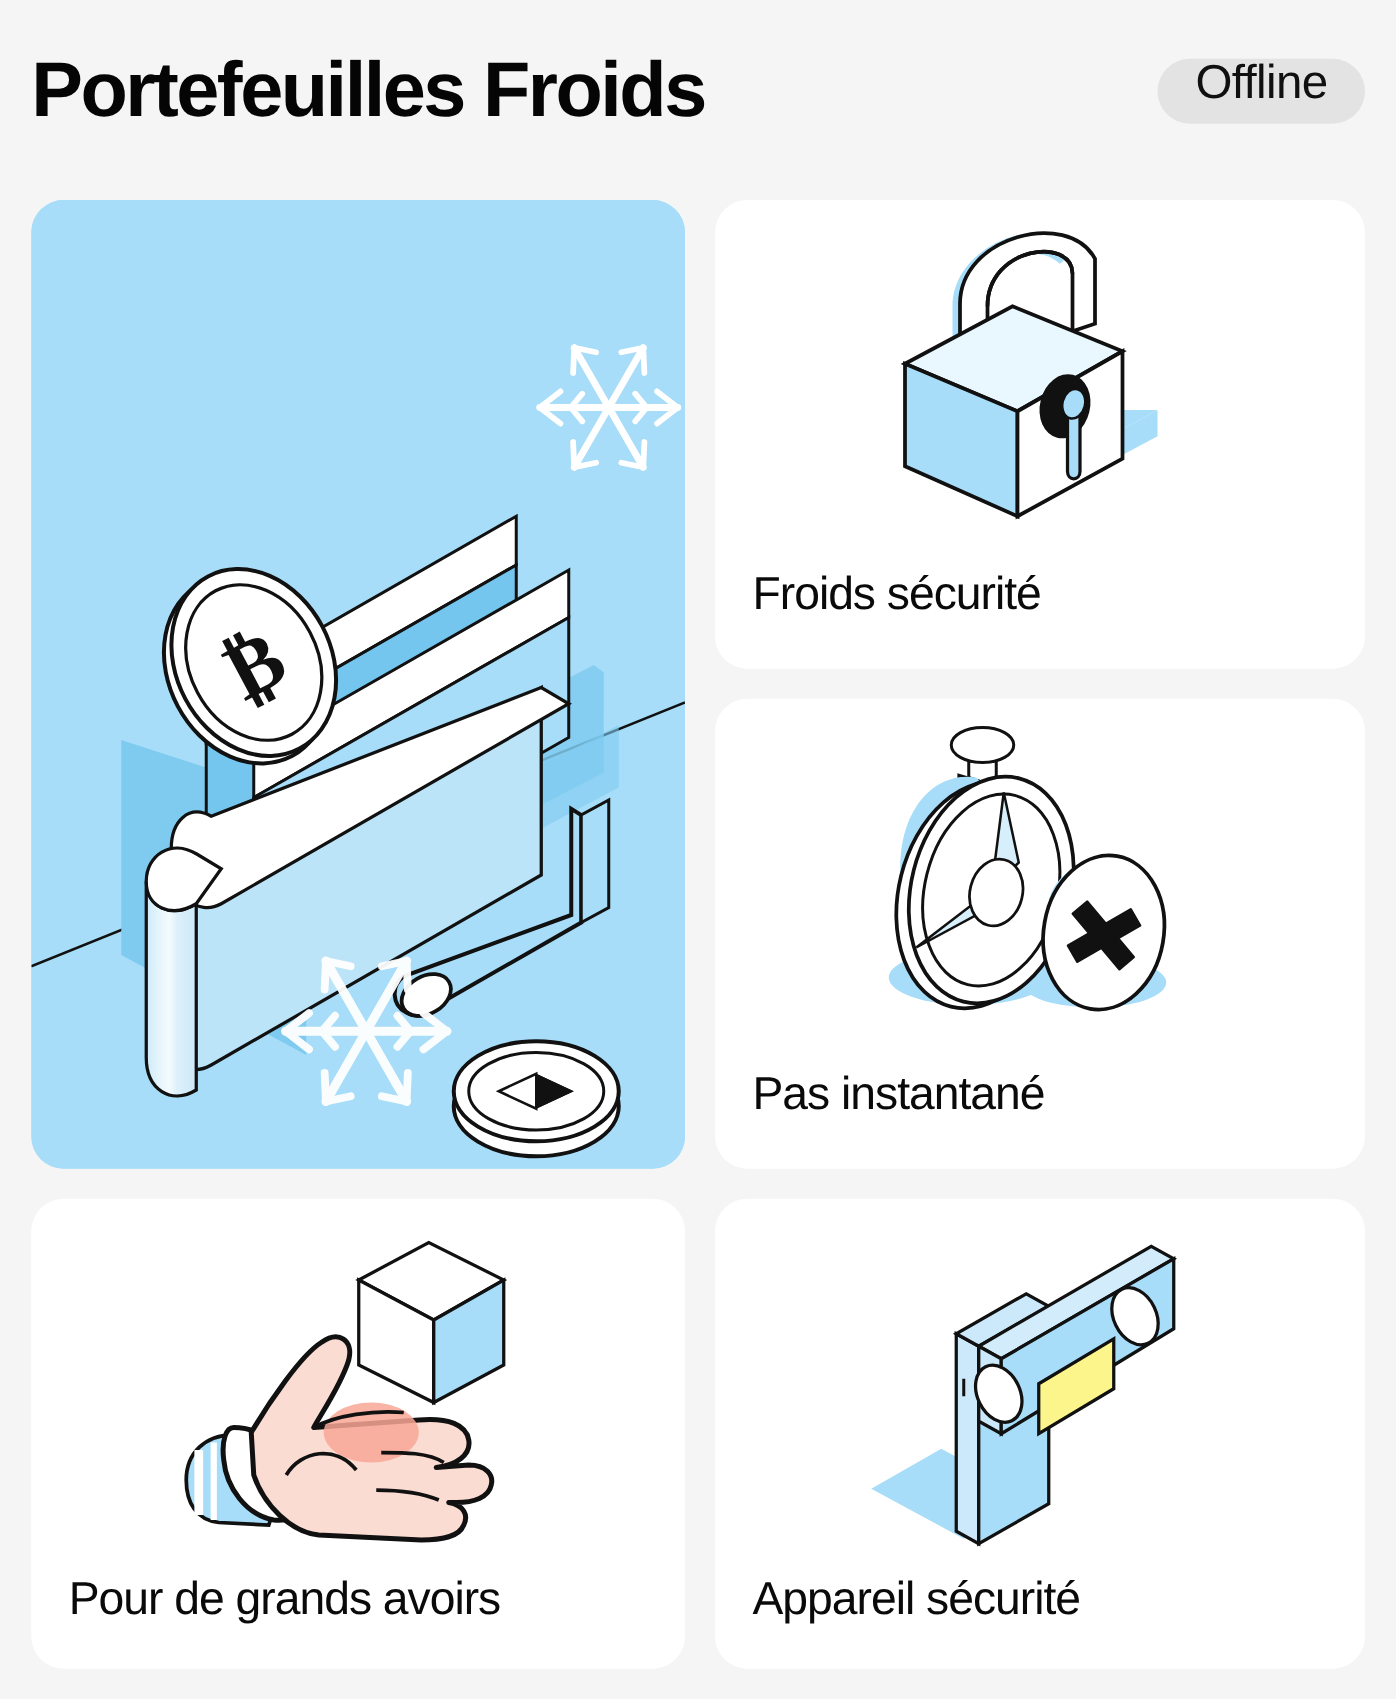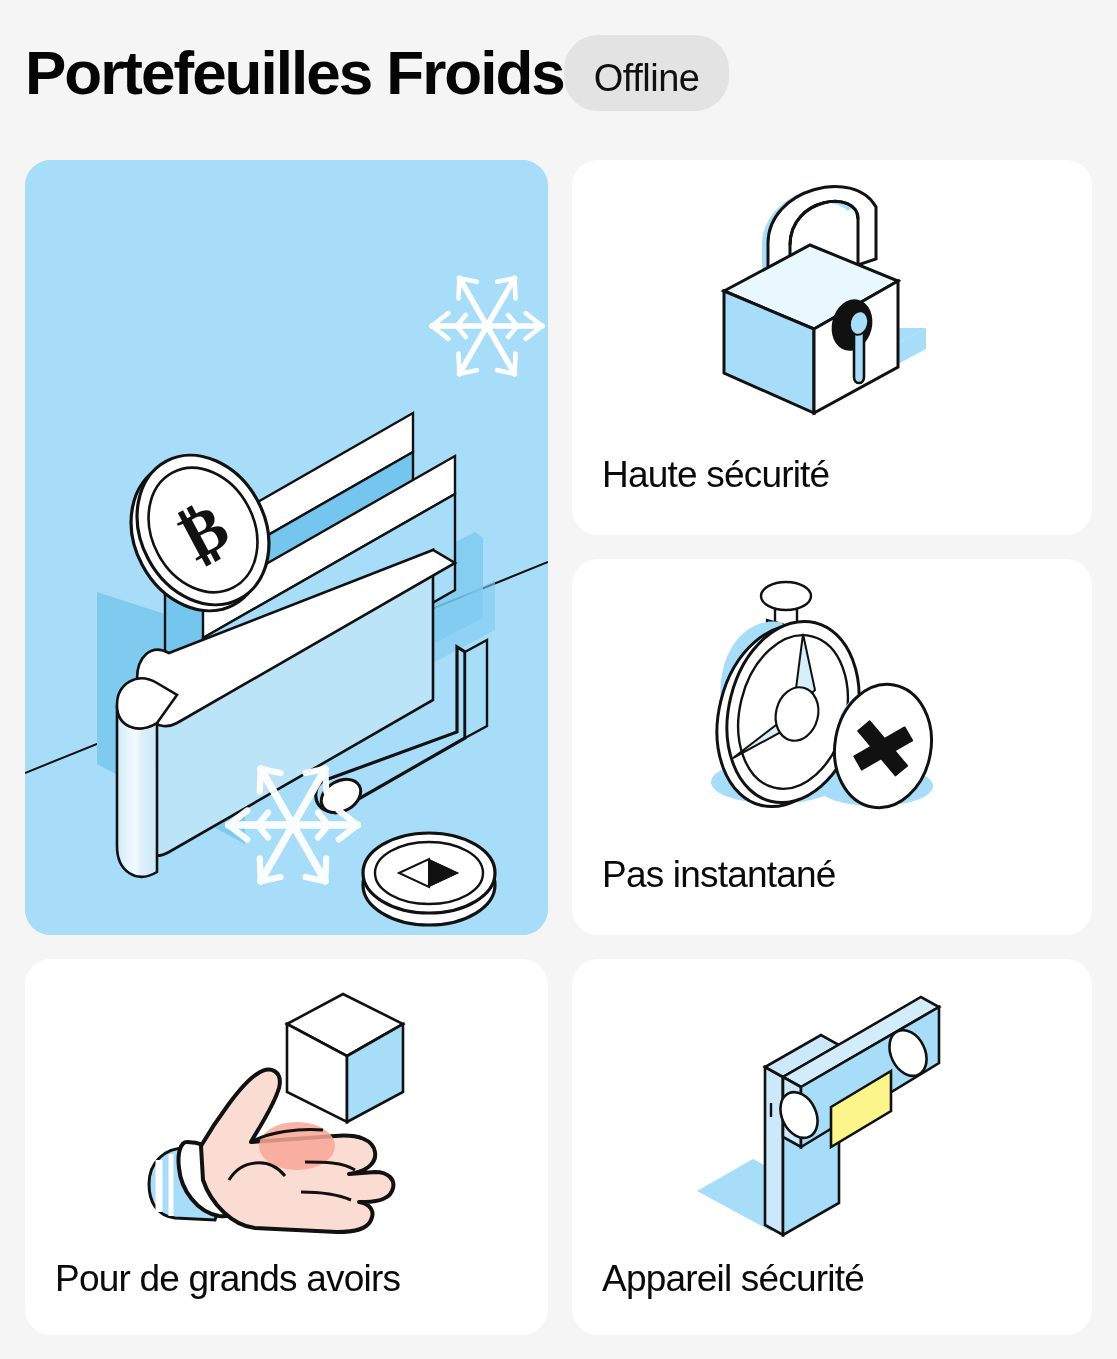--- a/index.html
+++ b/index.html
@@ -20,35 +20,35 @@
 
   
   .header {
     position: absolute;
     left: 25px;
     top: 18px;
     width: 1067px;
     height: 110px;
     display: flex;
     align-items: center;
-    justify-content: flex-start;
+    justify-content: space-between;
   }
   .page-title {
     font-size: 62px;
     font-weight: 700;
     letter-spacing: -2.0px;
     color: #050505;
     line-height: 1;
     white-space: nowrap;
   }
   .status-badge {
     background: #E3E3E3;
     color: #101010;
     border-radius: 34px;
-    padding: 24px 30px 14px 30px;
+    padding: 0 30px 14px 30px;
     font-size: 38px;
     font-weight: 400;
     line-height: 1;
     letter-spacing: -0.5px;
     white-space: nowrap;
   }
 
   
   .grid {
     position: absolute;
@@ -252,21 +252,21 @@
 
           <path d="M22 118 L112 156 L112 240 L22 200 Z" fill="#A7DDF8" stroke="#111" stroke-width="3"></path>
 
           <path d="M112 156 L196 108 L196 194 L112 240 Z" fill="#FFFFFF" stroke="#111" stroke-width="3"></path>
 
           <ellipse cx="150" cy="152" rx="20" ry="26" transform="rotate(14 150 152)" fill="#111"></ellipse>
           <path d="M152 162 L152 204 C152 212 162 212 162 204 L162 150 Z" fill="#A7DDF8" stroke="#111" stroke-width="2.6"></path>
           <ellipse cx="157" cy="150" rx="9" ry="12" transform="rotate(14 157 150)" fill="#A7DDF8" stroke="#111" stroke-width="2"></ellipse>
         </svg>
       </div>
-      <div class="card-label">Haute sécurité</div>
+      <div class="card-label">Froids sécurité</div>
     </div>
 
     <div class="card card-r2">
       <div class="card-art">
         <svg width="270" height="250" viewBox="0 0 270 250">
 
           <ellipse cx="78" cy="210" rx="64" ry="22" fill="#A7DDF8"></ellipse>
           <ellipse cx="178" cy="214" rx="58" ry="20" fill="#A7DDF8"></ellipse>
 
           <path d="M78 24 L78 50 L100 58 L100 32 Z" fill="#FFFFFF" stroke="#111" stroke-width="2.4"></path>

